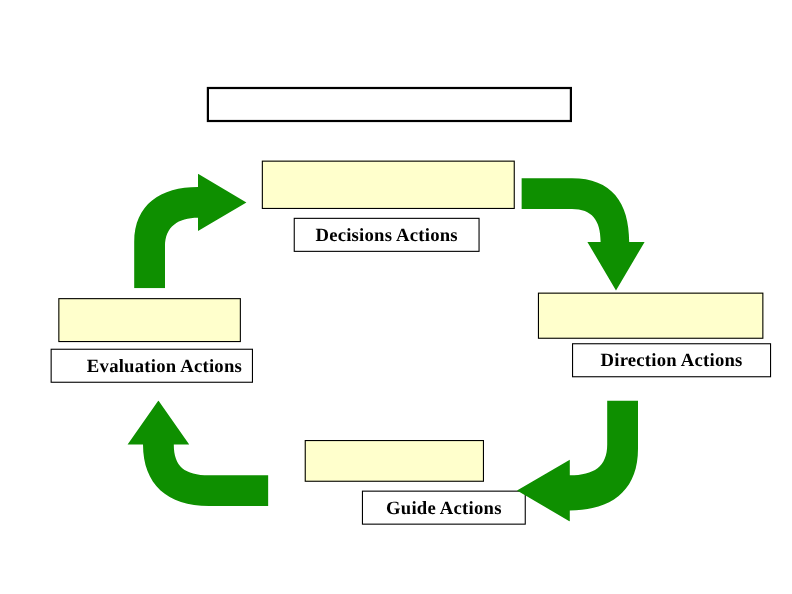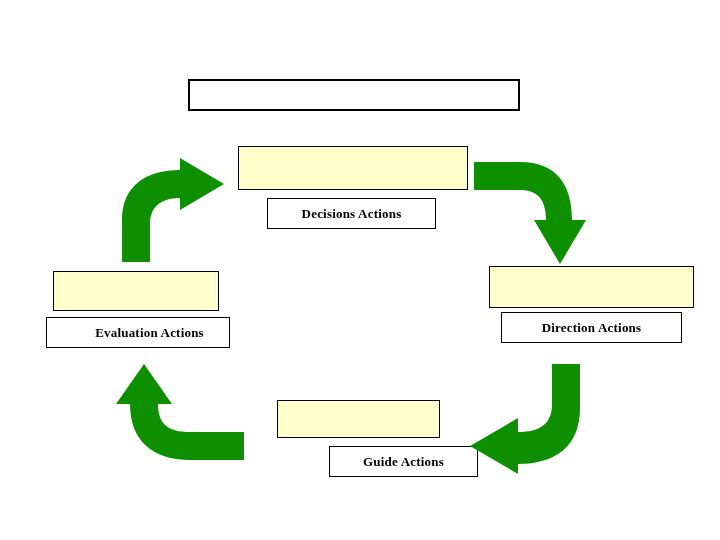--- a/index.html
+++ b/index.html
@@ -36,21 +36,21 @@
   .stage-label {
     position: absolute;
     background: #ffffff;
     border: 1px solid #000000;
     box-sizing: border-box;
     display: flex;
     align-items: center;
     justify-content: center;
     font-family: "Liberation Serif", "DejaVu Serif", serif;
     font-weight: bold;
-    font-size: 13px;
+    font-size: 17px;
     color: #000000;
     white-space: nowrap;
     letter-spacing: 0.2px;
   }
 
   
   .arrow {
     position: absolute;
   }
   .arrow svg {
@@ -61,21 +61,21 @@
 <body>
 
 <div id="canvas">
 
   <div class="title-box" style="left:188px; top:79px; width:332px; height:32px;"></div>
 
   <div class="stage-panel" style="left:238px; top:146px; width:230px; height:44px;"></div>
   <div class="stage-label" style="left:267px; top:198px; width:169px; height:31px;">Decisions Actions</div>
 
   <div class="stage-panel" style="left:489px; top:266px; width:205px; height:42px;"></div>
-  <div class="stage-label" style="left:501px; top:312px; width:181px; height:31px;">Direction Actions</div>
+  <div class="stage-label" style="left:520px; top:312px; width:181px; height:31px;">Direction Actions</div>
 
   <div class="stage-panel" style="left:277px; top:400px; width:163px; height:38px;"></div>
   <div class="stage-label" style="left:281px; top:446px; width:149px; height:31px;margin-left:48px;">Guide Actions</div>
 
   <div class="stage-panel" style="left:53px; top:271px; width:166px; height:40px;"></div>
   <div class="stage-label" style="left:46px; top:317px; width:184px; height:31px;padding-left:23px;">Evaluation Actions</div>
 
   <div class="arrow" style="left:112px; top:158px; width:118px; height:104px;">
     <svg width="118" height="104" viewBox="0 0 118 104" aria-hidden="true">
       <path d="M 10 104

